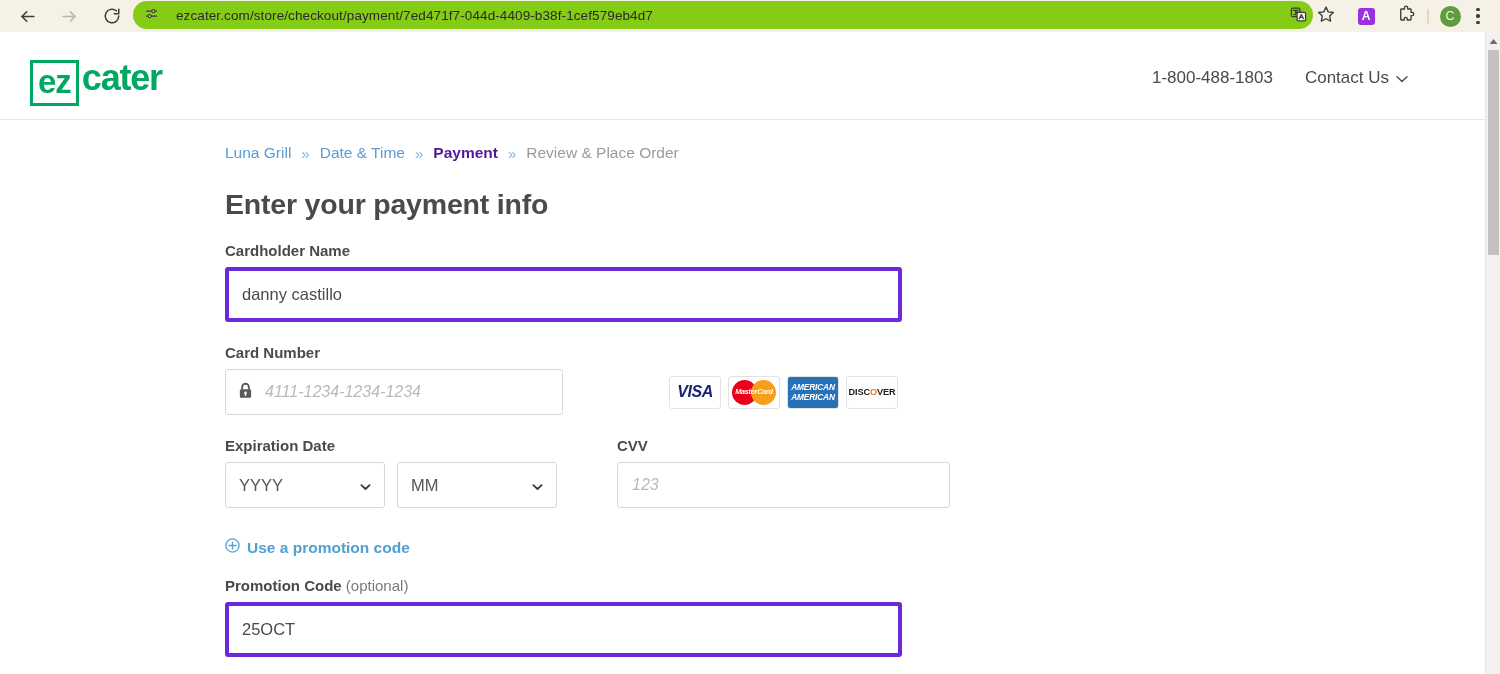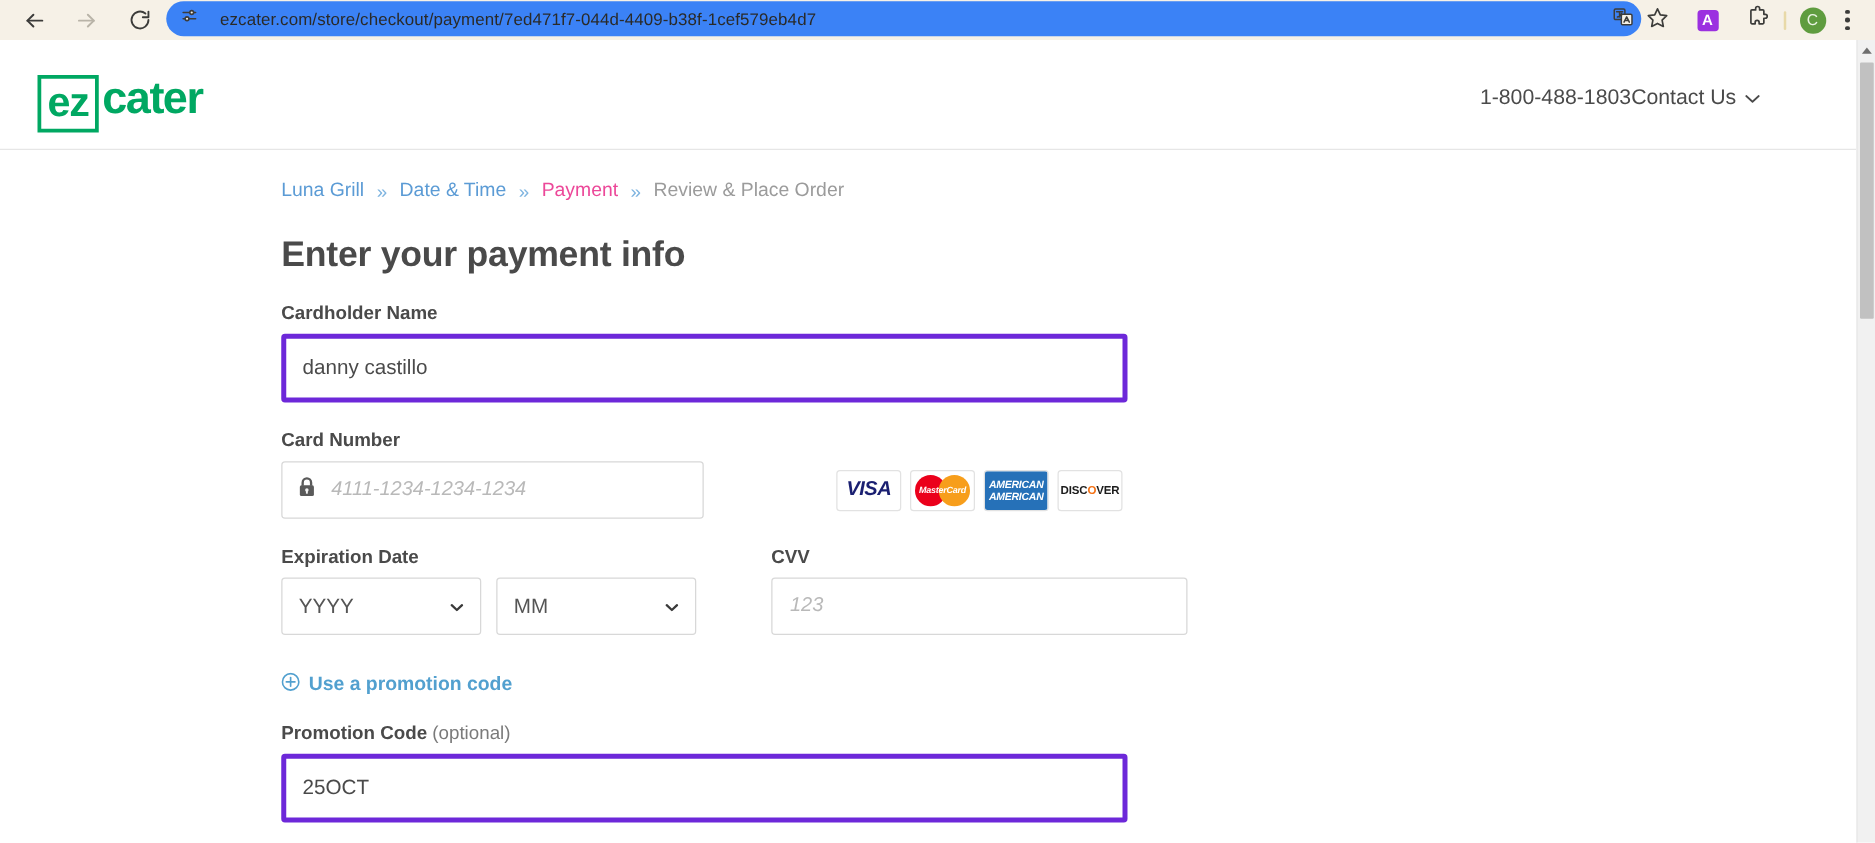--- a/index.html
+++ b/index.html
@@ -24,21 +24,21 @@
     flex: 0 0 auto;
   }
   .nav-btn svg { display: block; }
   .nav-back { margin-left: 12px; }
   .nav-fwd  { margin-left: 12px; }
   .nav-reload { margin-left: 13px; }
 
   .omnibox {
     position: absolute; left: 133px; top: 1px;
     width: 1180px; height: 28px;
-    background: #3b82f6;
+    background: #84cc16;
     border-radius: 14px;
     display: flex; align-items: center;
   }
   .site-info {
     width: 26px; height: 26px; margin-left: 5px;
     display: flex; align-items: center; justify-content: center;
     flex: 0 0 auto;
   }
   .url-text {
     margin-left: 12px;
@@ -133,21 +133,21 @@
   .logo-cater {
     color: #00a862;
     font-size: 36px;
     font-weight: 700;
     line-height: 1;
     margin-left: 3px;
     letter-spacing: -1.2px;
   }
   .header-right {
     position: absolute; right: 77px; top: 36px;
-    display: flex; align-items: center; 
+    display: flex; align-items: center; gap: 32px;
   }
   .phone {
     font-size: 17px;
     color: #4a4a4a;
   }
   .contact-us {
     font-size: 17px;
     color: #4a4a4a;
     display: flex; align-items: flex-end; gap: 7px;
   }
@@ -158,21 +158,21 @@
     padding-left: 225px;
     padding-top: 24px;
   }
   .breadcrumb {
     display: flex; align-items: center;
     gap: 10px;
     font-size: 15.5px;
     margin-bottom: 26px;
   }
   .crumb-link { color: #5b9bd5; }
-  .crumb-current { color: #ec4899; font-weight: normal; }
+  .crumb-current { color: #4c1d95; font-weight: bold; }
   .crumb-future { color: #9b9b9b; }
   .crumb-sep { color: #7eb4e0; font-size: 15px; }
 
   .page-title {
     font-size: 28.5px;
     font-weight: bold;
     color: #4a4a4a;
     margin: 0 0 21px 0;
     letter-spacing: -0.2px;
   }

